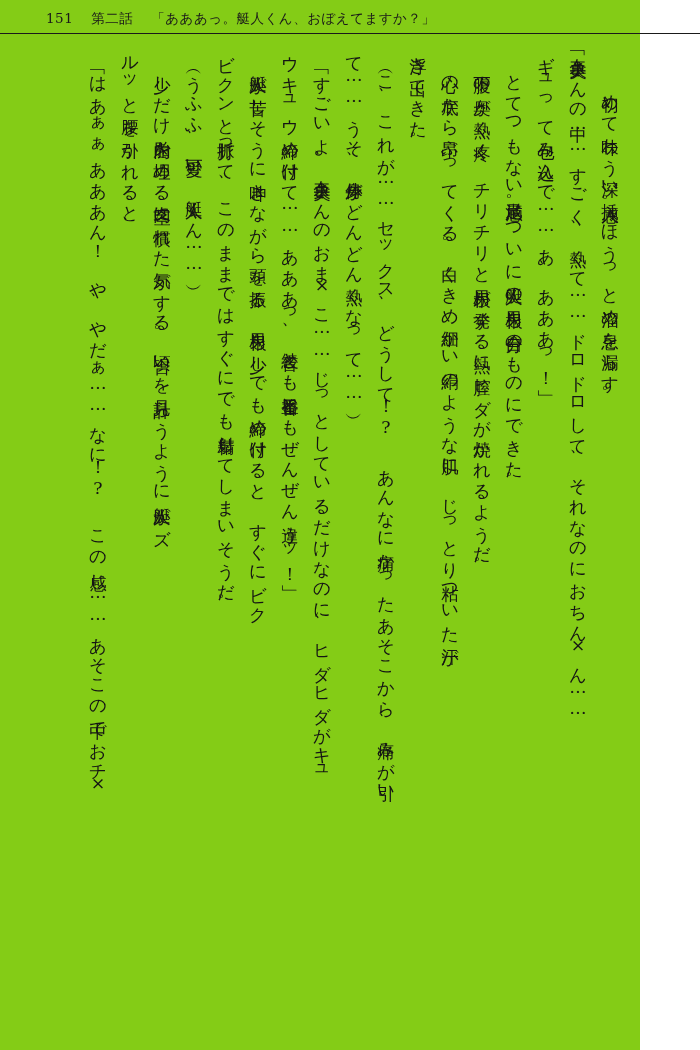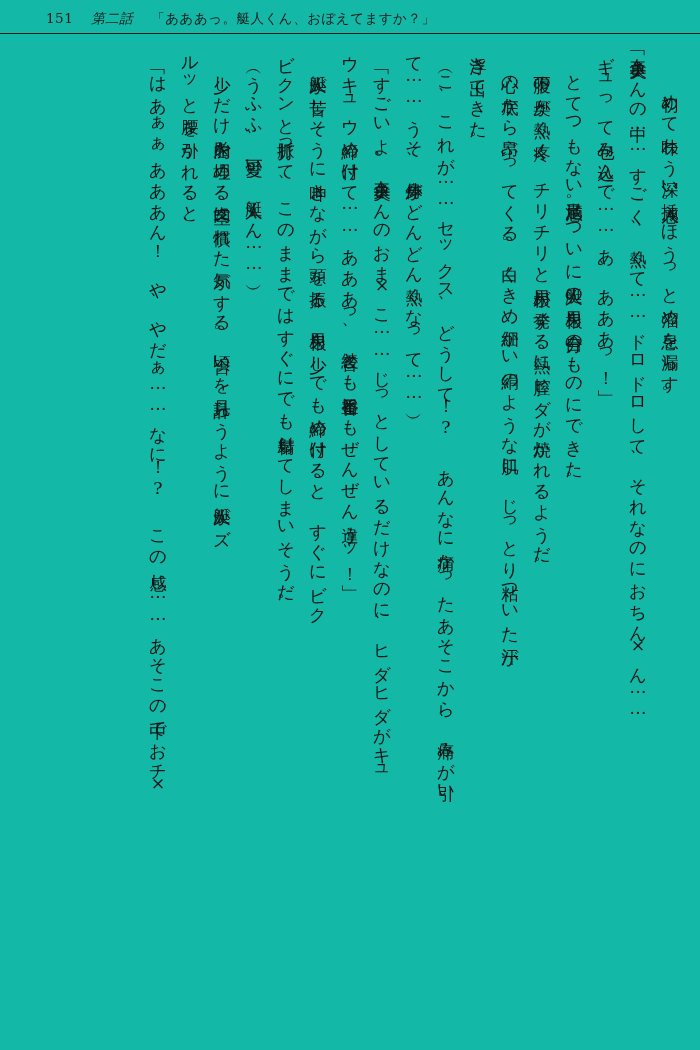--- a/index.html
+++ b/index.html
@@ -10,24 +10,24 @@
   body {
     width: 700px;
     height: 1050px;
     overflow: hidden;
     font-family: "DejaVu Serif", "Liberation Serif", serif;
     color: #111111;
   }
 
   .page {
     position: relative;
-    width: 700px;
+    width: 640px;
     height: 1050px;
     box-sizing: border-box;
-    background: #14b8a6;
+    background: #84cc16;
   }
 
   
   .header {
     position: absolute;
     top: 0;
     left: 0;
     width: 700px;
     height: 34px;
     box-sizing: border-box;
@@ -45,21 +45,20 @@
     letter-spacing: 0.5px;
   }
   .page-number {
     font-family: "DejaVu Serif", "Liberation Serif", serif;
     font-size: 13.5px;
     color: #1a1a1a;
   }
   .chapter-label {
     font-size: 13.5px;
     color: #1a1a1a;
-    font-style: italic;
   }
   .chapter-title {
     font-size: 13.5px;
     color: #1a1a1a;
   }
 
   
   .body-area {
     position: absolute;
     top: 44px;

